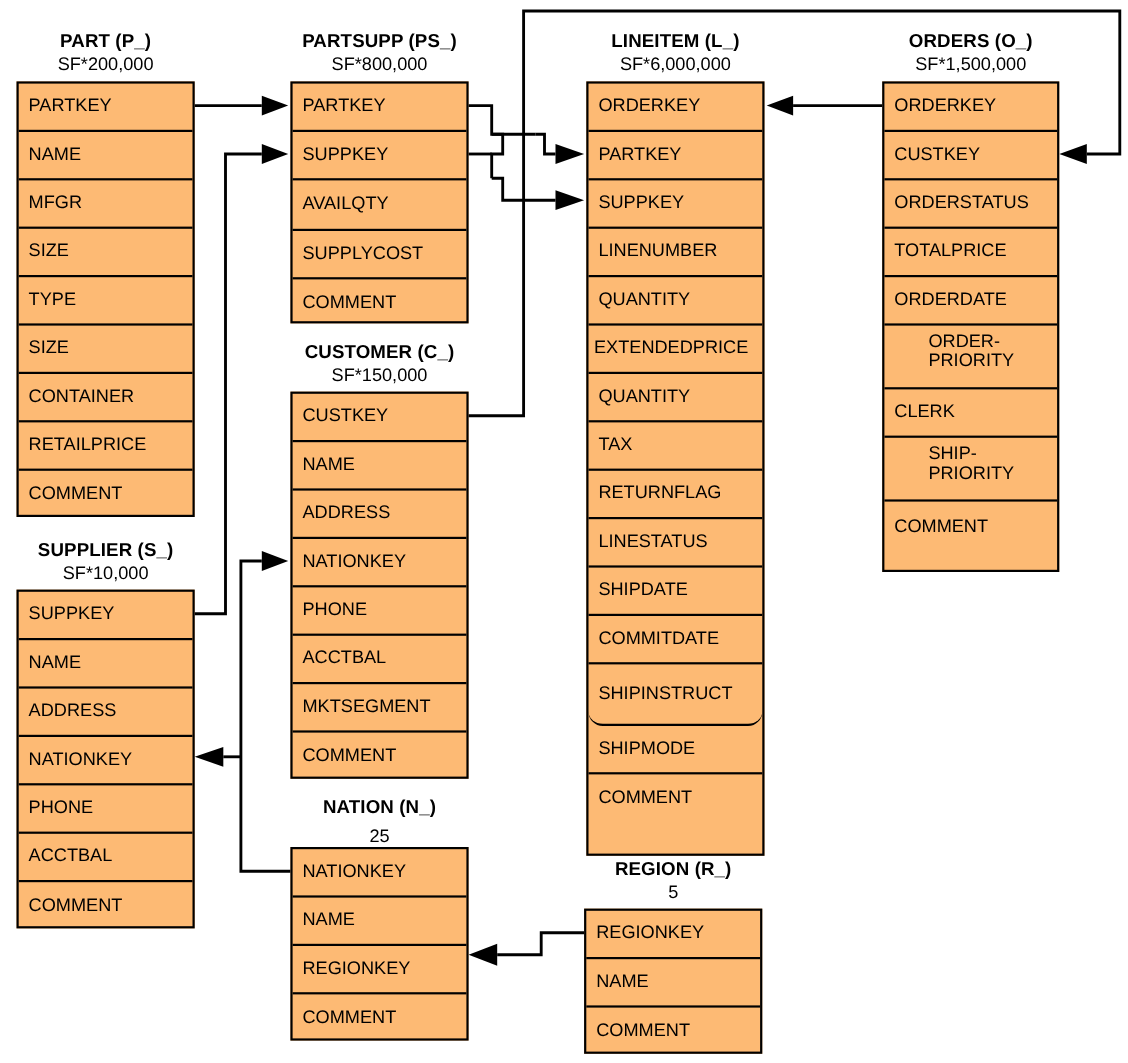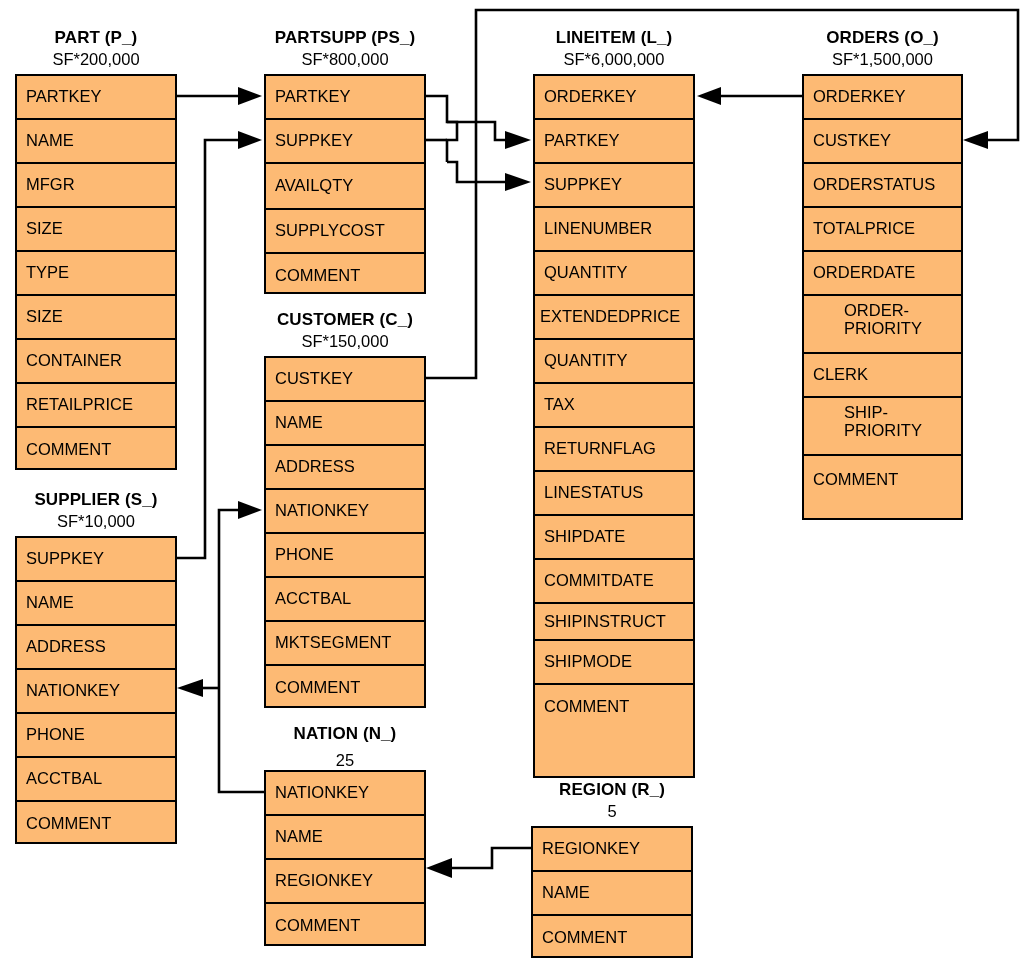--- a/index.html
+++ b/index.html
@@ -67,21 +67,21 @@
       <div class="row" style="height:44px;">SUPPKEY</div>
       <div class="row" style="height:44px;">LINENUMBER</div>
       <div class="row" style="height:44px;">QUANTITY</div>
       <div class="row" style="height:44px;padding-left:5px;">EXTENDEDPRICE</div>
       <div class="row" style="height:44px;">QUANTITY</div>
       <div class="row" style="height:44px;">TAX</div>
       <div class="row" style="height:44px;">RETURNFLAG</div>
       <div class="row" style="height:44px;">LINESTATUS</div>
       <div class="row" style="height:44px;">SHIPDATE</div>
       <div class="row" style="height:44px;">COMMITDATE</div>
-      <div class="row" style="height:37px;">SHIPINSTRUCT</div>
+      <div class="row" style="height:56px;border-radius:13px;">SHIPINSTRUCT</div>
       <div class="row" style="height:44px;">SHIPMODE</div>
       <div class="row" style="height:44px;">COMMENT</div>
     </div>
   </div>
 
   <div class="table-group" style="left:802px;top:28px;width:161px;">
     <div class="tbl-title" style="top:0;">ORDERS (O_)</div>
     <div class="tbl-card" style="top:22px;">SF*1,500,000</div>
     <div class="tbl-box" style="top:46px;left:0;width:161px;height:446px;">
       <div class="row" style="height:44px;">ORDERKEY</div>

